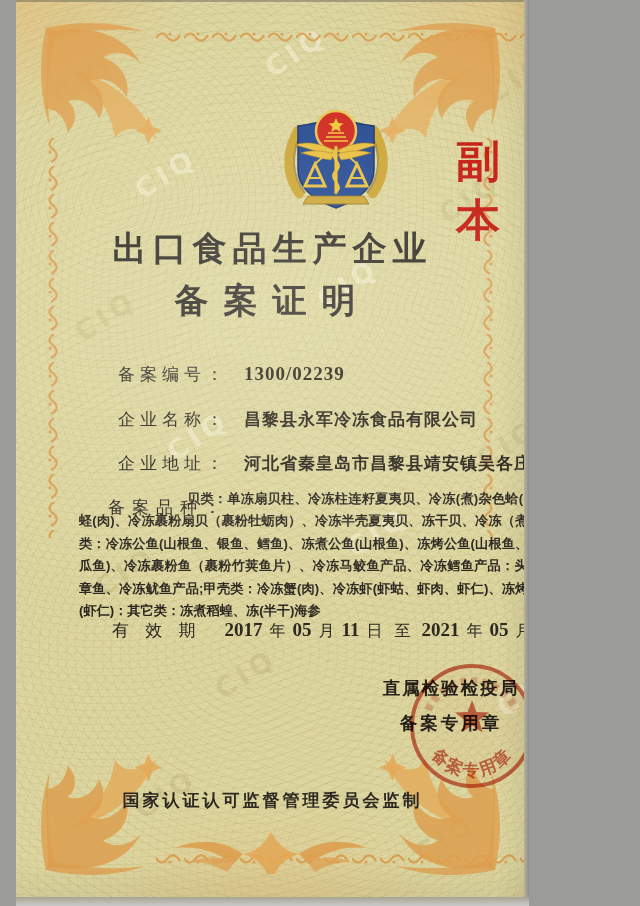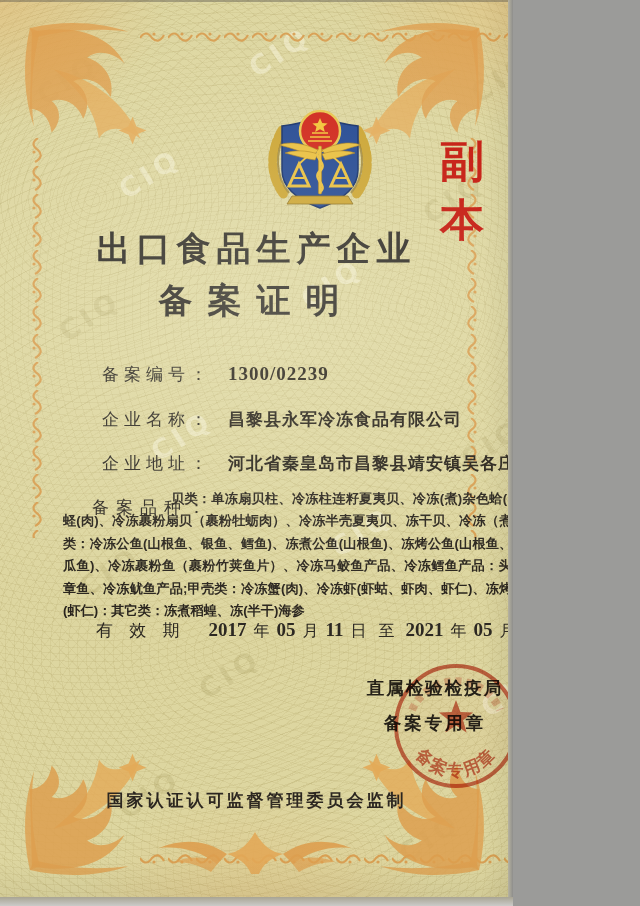--- a/index.html
+++ b/index.html
@@ -1,17 +1,17 @@
 <!DOCTYPE html>
 <html><head>
 <meta charset="utf-8">
 <style>
   html,body{margin:0;padding:0;background:#9b9b99;}
   .photo{position:relative;width:513px;height:906px;overflow:hidden;
-    background:#ddd6a0;font-family:"Liberation Serif","DejaVu Serif",serif;color:#28251f;}
+    background:#ddd6a0;font-family:"Liberation Serif","DejaVu Serif",serif;color:#28251f;margin-left:16px;}
   
   .photo::before{content:"";position:absolute;inset:0;pointer-events:none;
     background:
       repeating-radial-gradient(circle at 18% 22%, rgba(150,135,70,.16) 0 1px, transparent 1px 7px),
       repeating-radial-gradient(circle at 82% 34%, rgba(150,135,70,.14) 0 1px, transparent 1px 8px),
       repeating-radial-gradient(circle at 45% 72%, rgba(150,135,70,.14) 0 1px, transparent 1px 9px),
       repeating-radial-gradient(circle at 65% 95%, rgba(150,135,70,.12) 0 1px, transparent 1px 8px);
     opacity:.55;mix-blend-mode:multiply;}
   
   .photo::after{content:"";position:absolute;inset:0;pointer-events:none;

